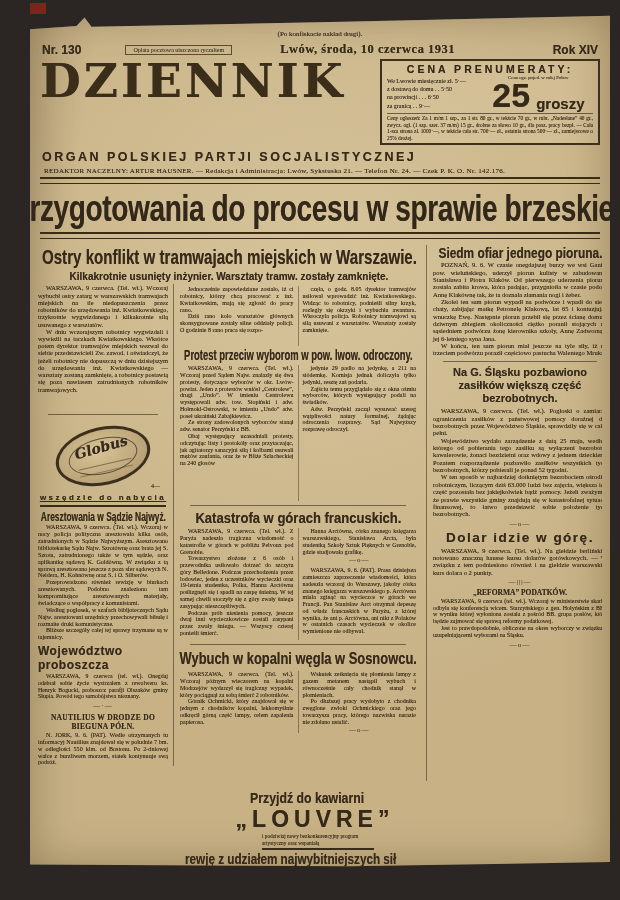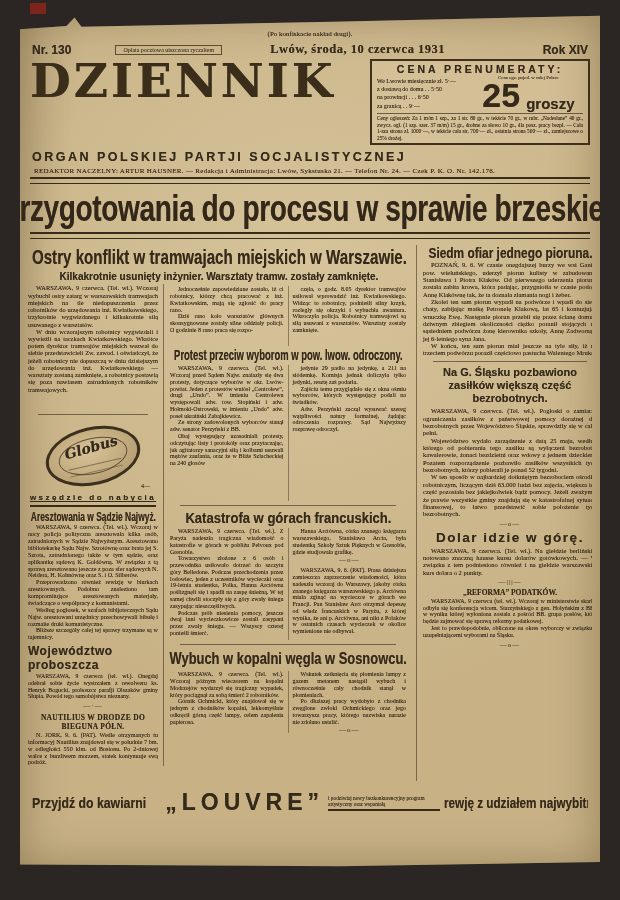--- a/index.html
+++ b/index.html
@@ -1,19 +1,19 @@
 <!DOCTYPE html>
 <html><head>
 <meta charset="utf-8">
 <style>
   html,body{margin:0;padding:0;}
   body{width:620px;height:900px;background:#2b2623;position:relative;overflow:hidden;
        font-family:"Liberation Serif",serif;color:#35291a;}
   .red-mark{position:absolute;left:30px;top:3px;width:16px;height:11px;background:#7e241b;}
-  .page{position:absolute;left:20px;top:14px;width:580px;height:854px;box-sizing:border-box;
+  .page{position:absolute;left:30px;top:14px;width:580px;height:854px;box-sizing:border-box;
         background:
           radial-gradient(120% 80% at 50% 30%, rgba(255,243,210,.28), rgba(0,0,0,0) 65%),
           linear-gradient(100deg, rgba(60,40,20,.14), rgba(0,0,0,0) 10%),
           #c7b185;
         box-shadow:inset 0 0 46px rgba(70,50,22,.38);
         clip-path:polygon(0% 1.8%,8% 1.4%,9.4% 0.4%,10.6% 1.5%,54% 0.9%,100% 0.2%,100% 99.3%,55% 99.8%,0% 99.6%);
         overflow:hidden;padding:12px 8px 0 8px;
         text-shadow:0 0 .5px rgba(52,40,22,.55);}
   .topnote{text-align:center;font-size:7px;margin-top:4px;}
   .header-row{display:flex;align-items:center;margin:4px 4px 0 4px;}
@@ -77,21 +77,21 @@
   .tin-outer{width:90px;height:52px;border:3px solid #3c2f1d;border-radius:50%;transform:rotate(-13deg);
              position:relative;background:radial-gradient(ellipse at 45% 40%, #d8c496, #ac946a);}
   .tin-inner{position:absolute;left:10px;right:10px;top:8px;bottom:8px;border:1.5px solid rgba(60,47,29,.75);border-radius:50%;}
   .tin-label{position:absolute;top:9px;left:0;right:0;text-align:center;
              font-family:"DejaVu Serif",serif;font-style:italic;font-weight:bold;font-size:14px;color:#34281733;
              color:#34281f;transform:rotate(-3deg);}
   .tin-scribble{position:absolute;bottom:10px;left:18px;right:18px;height:6px;
              border-top:1px solid rgba(60,47,29,.5);border-bottom:1px solid rgba(60,47,29,.4);}
   .ad-mark{text-align:right;font-size:6px;margin:-4px 8px 0 0;}
   .globus-caption{font-family:"Liberation Sans",sans-serif;font-weight:bold;font-size:8px;letter-spacing:2.5px;text-align:center;margin:4px 0 3px 0;text-decoration:underline;}
-  .bottom-ad{display:flex;align-items:center;margin:8px 4px 0 4px;white-space:nowrap;overflow:hidden;}
+  .bottom-ad{display:flex;align-items:center;margin:8px 4px 0 4px;white-space:nowrap;overflow:hidden;flex-direction:column;}
   .ba-left{font-family:"Liberation Sans",sans-serif;font-weight:bold;font-size:15px;transform:scaleX(.82);transform-origin:left center;}
   .ba-brand{font-family:"Liberation Sans",sans-serif;font-weight:bold;font-size:23px;letter-spacing:5px;margin:0 4px 0 -6px;}
   .ba-mid{font-size:5.3px;width:112px;line-height:1.25;border-bottom:2.5px solid #382b17;padding-bottom:1px;
           white-space:normal;flex:none;margin-right:4px;}
   .ba-right{font-family:"Liberation Sans",sans-serif;font-weight:bold;font-size:15px;transform:scaleX(.78);transform-origin:left center;}
 </style>
 </head>
 <body>
 
 <div class="red-mark"></div>

